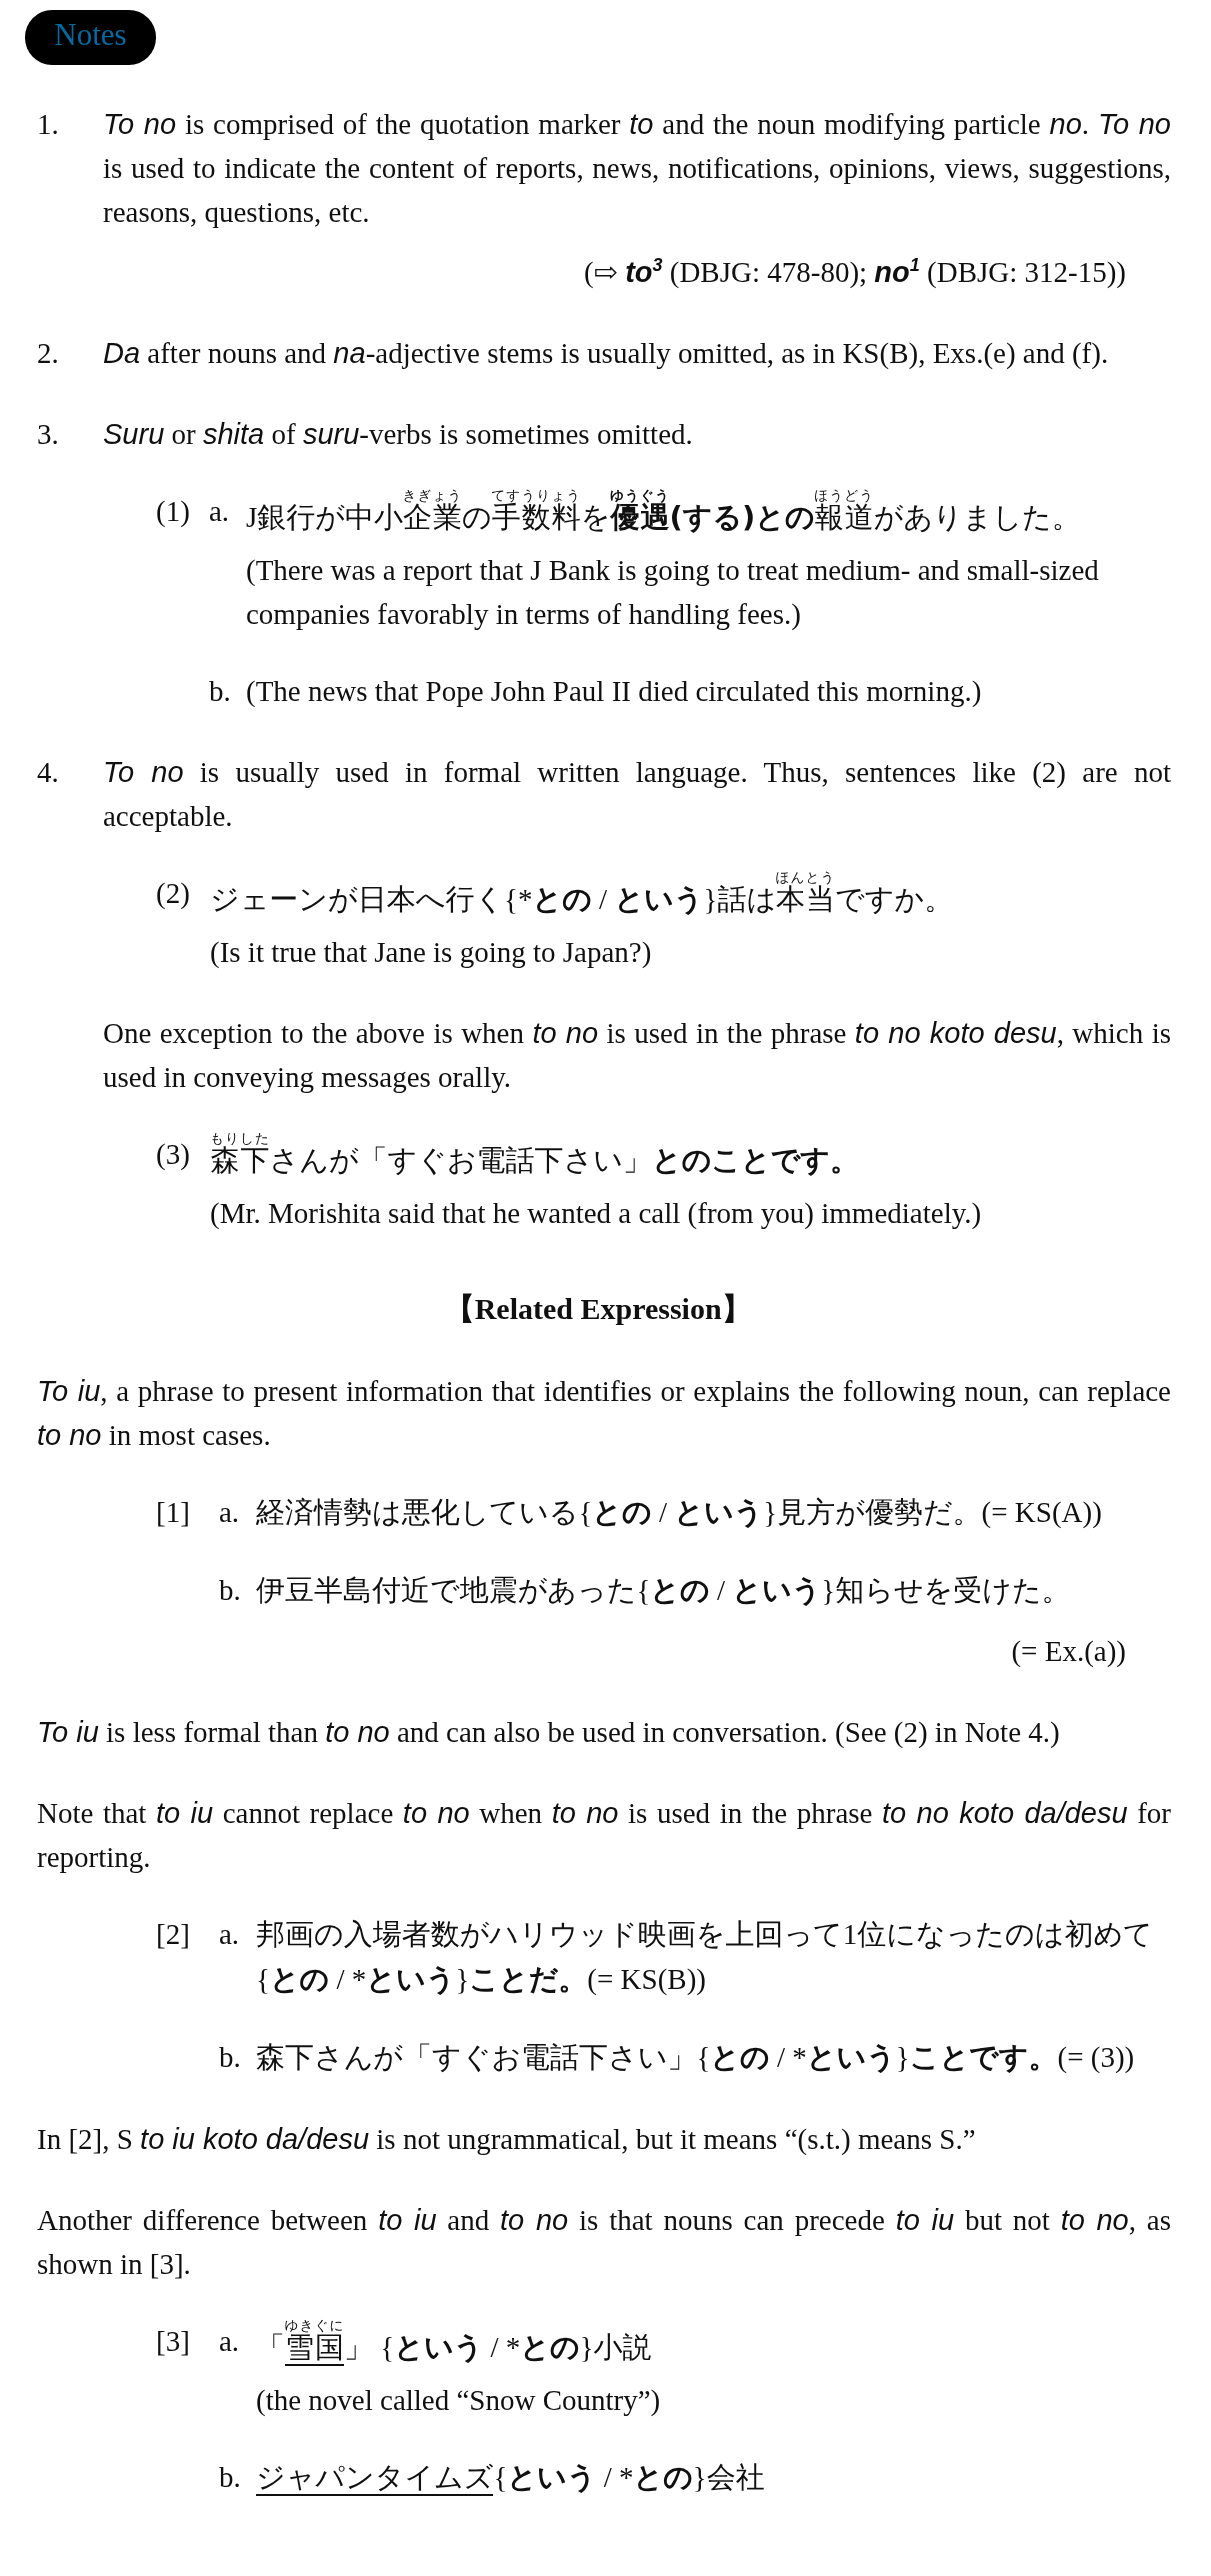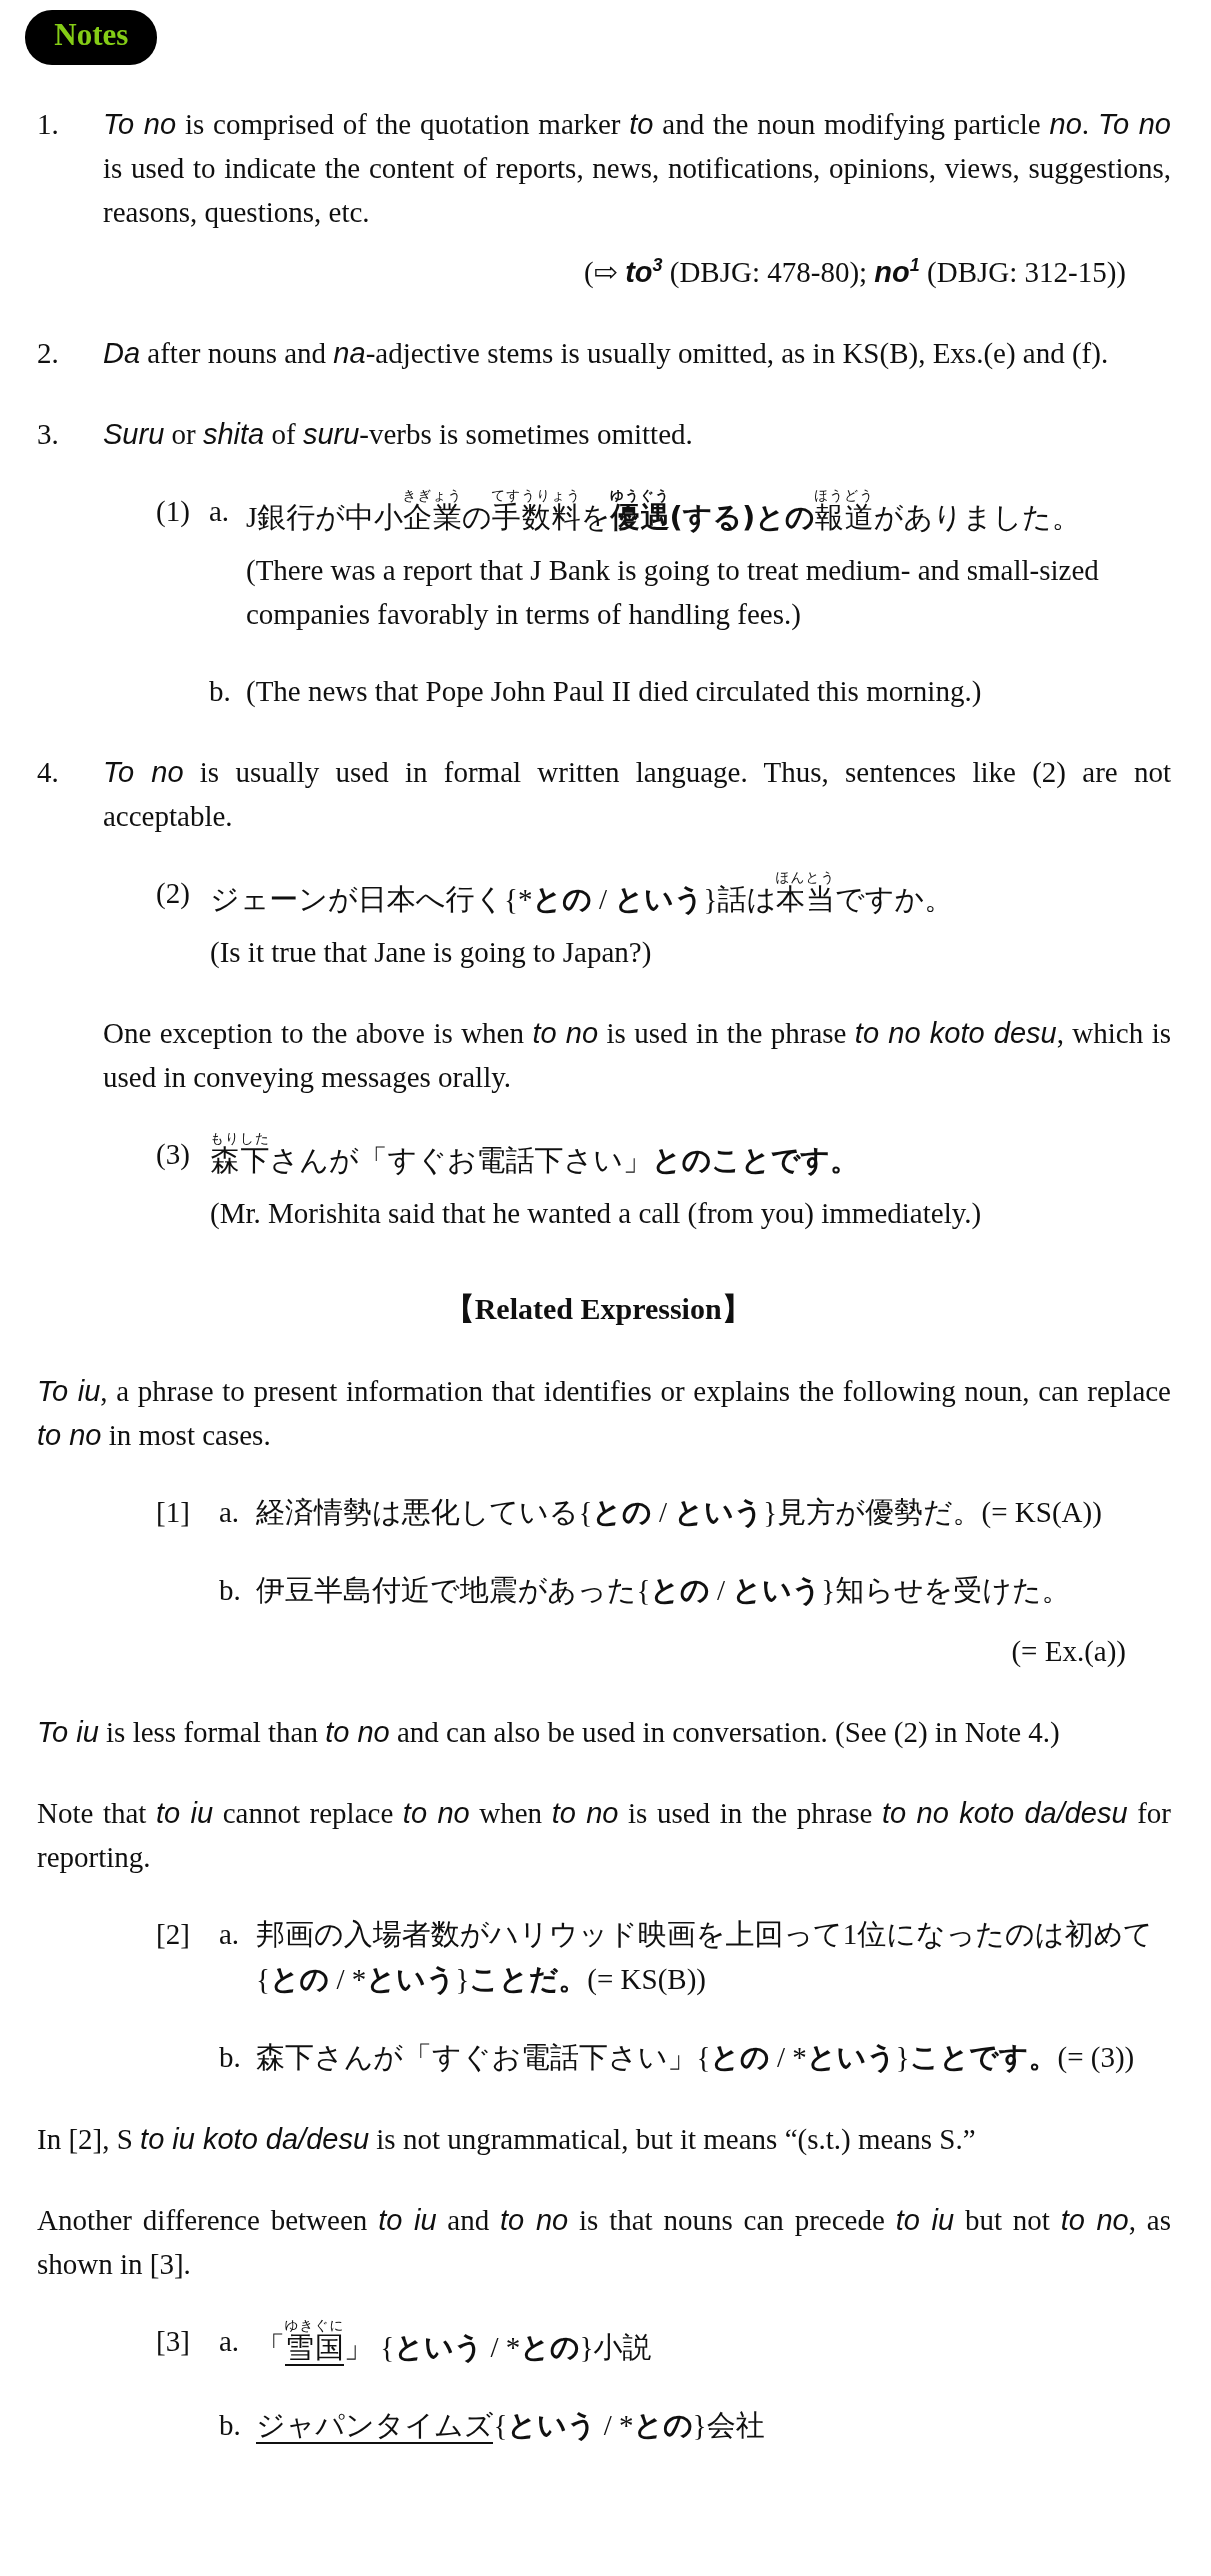--- a/index.html
+++ b/index.html
@@ -5,23 +5,23 @@
   html,body{margin:0;padding:0;background:#fff;}
   body{
     width:1212px;height:2576px;overflow:hidden;
     color:#101010;
     font-family:"Liberation Serif","DejaVu Serif",serif;
     font-size:29px;line-height:1.52;
   }
   .page{box-sizing:border-box;width:1212px;height:2576px;padding:9.8px 41px 0 37px;}
   
   .badge{
-    display:inline-block;background:#000;color:#84cc16;
+    display:inline-block;background:#000;color:#0369a1;
     border-radius:27px;padding:1px 29px 6.8px 29px;
-    font-weight:bold;font-size:31px;margin-left:-11.7px;
+    font-weight:normal;font-size:31px;margin-left:-11.7px;
   }
   
   .note{position:relative;padding-left:66px;margin-top:37px;}
   .note .num{position:absolute;left:0;top:0;}
   .body{margin:0;}
   .just{text-align:justify;}
   .refline{margin:16px;text-align:right;padding-right:29px;}
   
   .example{position:relative;margin-top:33px;}
   .ex-pad-a{padding-left:209px;}   
@@ -134,20 +134,21 @@
   </div>
 
   <p class="para just"><span>In [2], S </span><span class="it">to iu koto da/desu</span><span> is not ungrammatical, but it means “(s.t.) means S.”</span></p>
 
   <p class="para just"><span>Another difference between </span><span class="it">to iu</span><span> and </span><span class="it">to no</span><span> is that nouns can precede </span><span class="it">to iu</span><span> but not </span><span class="it">to no</span><span>, as shown in [3].</span></p>
 
   <div class="example ex-pad-r">
     <span class="ex-label">[3]</span>
     <span class="ex-sub-r">a.</span>
     <p class="jp"><span>「</span><ruby class="ul"><span>雪国</span><rt>ゆきぐに</rt></ruby><span>」 {</span><span class="bd">という</span><span> / *</span><span class="bd">との</span><span>}小説</span></p>
+    <p class="en">(the novel called “Snow Country”)</p>
   </div>
 
   <div class="example ex-pad-r">
     <span class="ex-sub-r">b.</span>
     <p class="jp"><span class="ul">ジャパンタイムズ</span><span>{</span><span class="bd">という</span><span> / *</span><span class="bd">との</span><span>}会社</span></p>
 
   </div>
 
   
 

